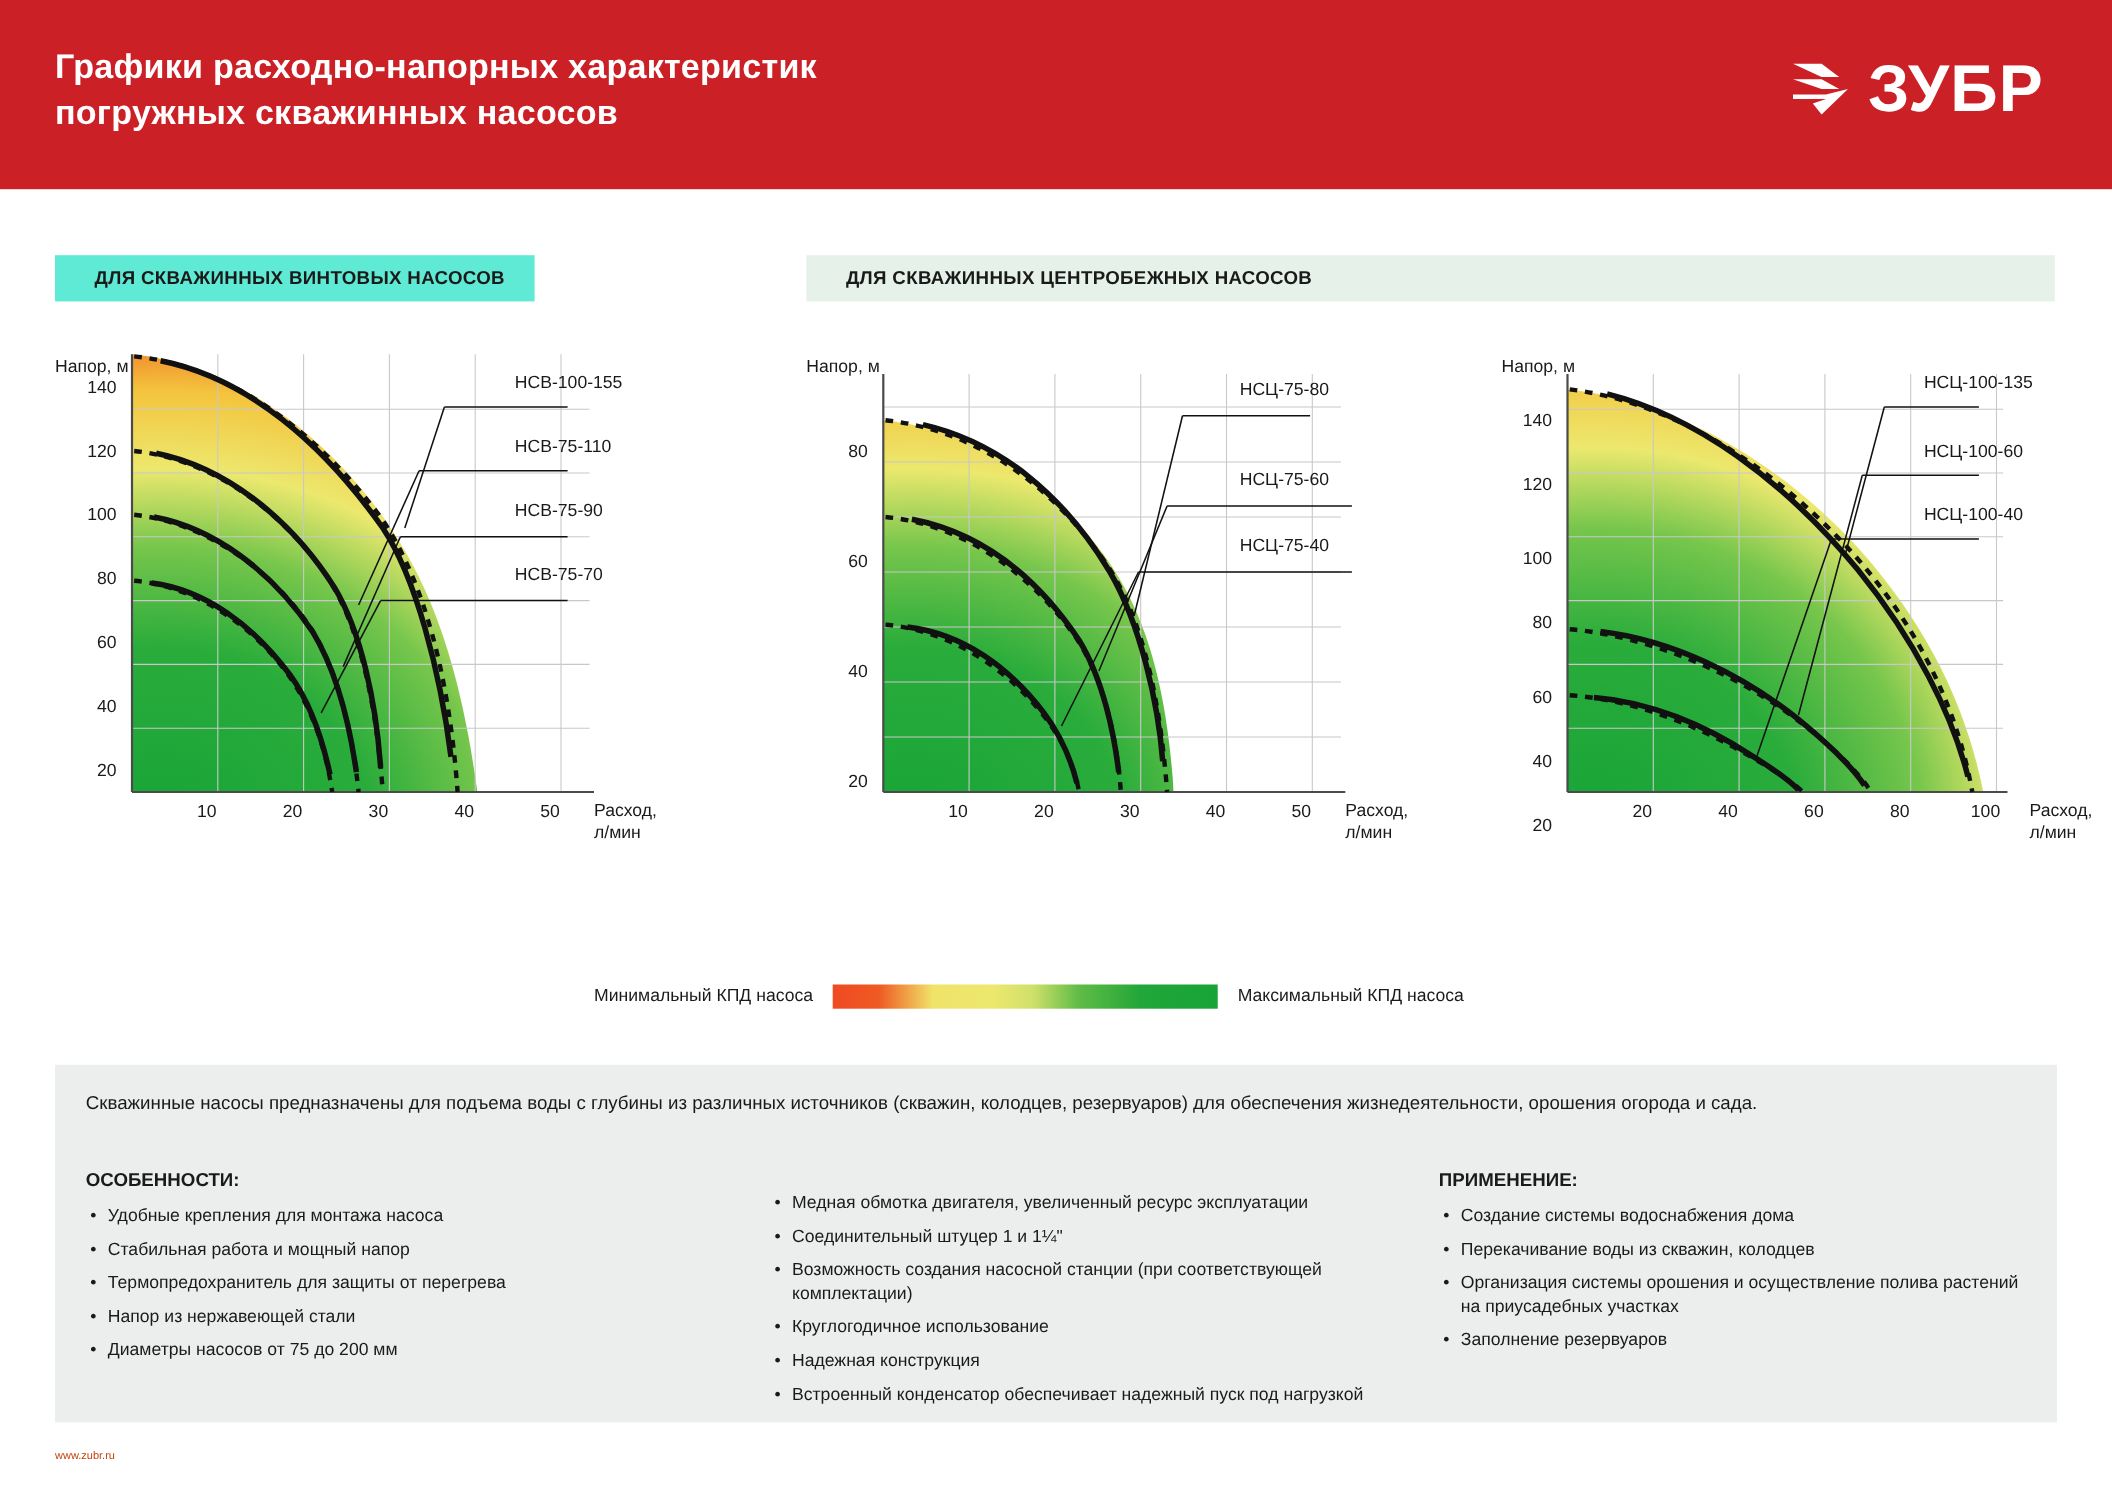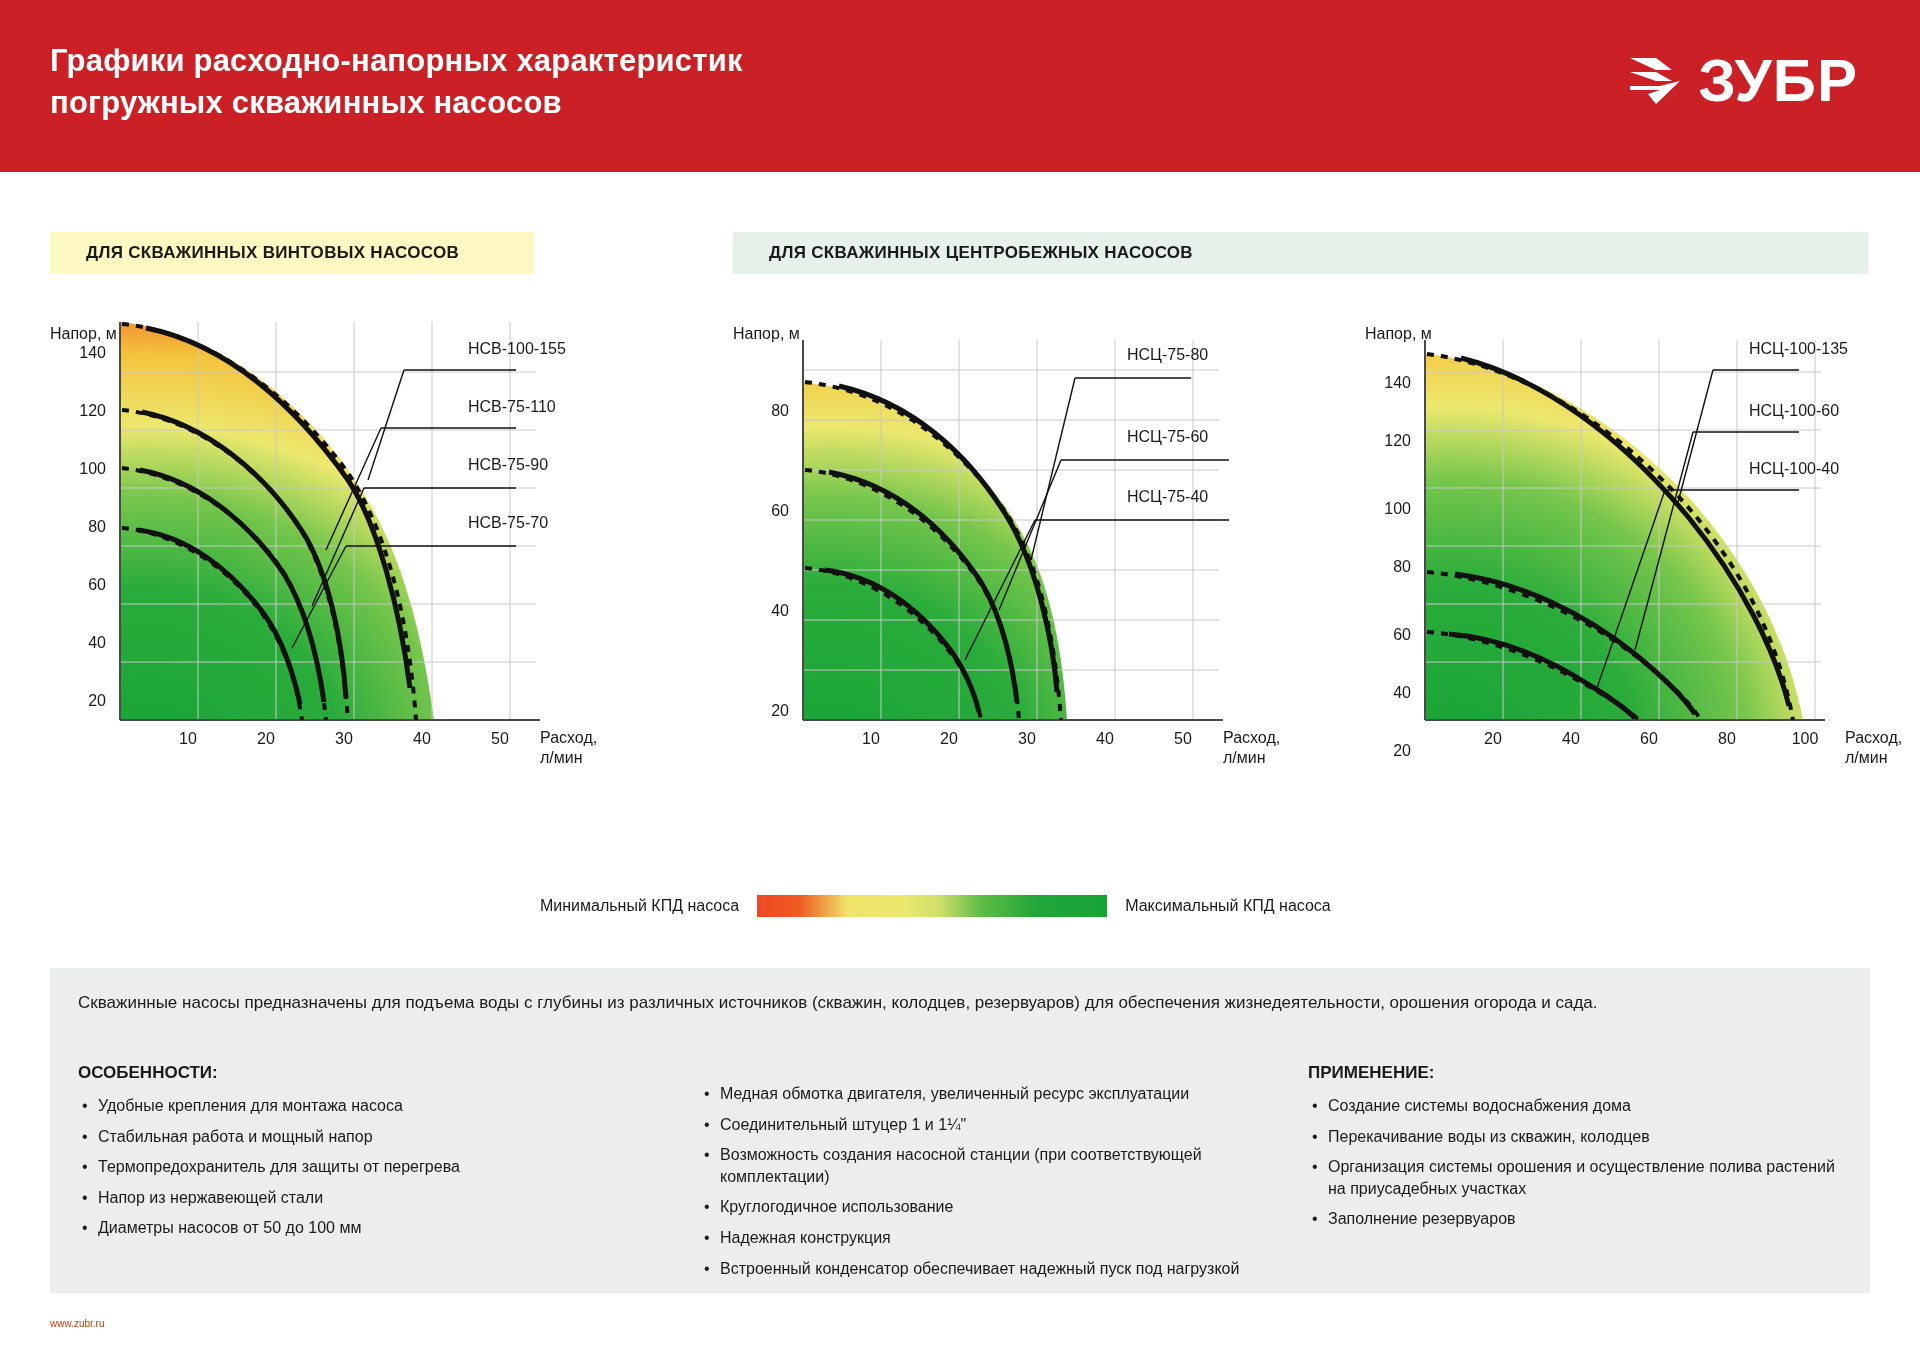--- a/index.html
+++ b/index.html
@@ -33,21 +33,21 @@
     font-size:60px; font-weight:bold; color:#ffffff; letter-spacing:1px;
     line-height:1;
   }
 
   
   .sec-title {
     position:absolute; height:42px; display:flex; align-items:center;
     font-size:17px; font-weight:bold; color:#1a1a1a; letter-spacing:0.3px;
     padding-left:36px;
   }
-  #sec-left  { left:50px;  top:232px; width:484px; background:#fef9c3; }
+  #sec-left  { left:50px;  top:232px; width:436px; background:#5eead4; }
   #sec-right { left:733px; top:232px; width:1135px; background:#e6f2e9; }
 
   
   .chart-block { position:absolute; }
   .axis-ylabel {
     position:absolute; font-size:16px; color:#1a1a1a; white-space:nowrap;
   }
   .axis-xlabel {
     position:absolute; font-size:16px; color:#1a1a1a; white-space:pre-line;
     line-height:1.25;
@@ -383,21 +383,21 @@
 <div class="info">
   <div class="info-lead">Скважинные насосы предназначены для подъема воды с глубины из различных источников (скважин, колодцев, резервуаров) для обеспечения жизнедеятельности, орошения огорода и сада.</div>
 
   <div class="col" id="col1">
     <div class="col-head">ОСОБЕННОСТИ:</div>
     <ul class="bullets">
       <li>Удобные крепления для монтажа насоса</li>
       <li>Стабильная работа и мощный напор</li>
       <li>Термопредохранитель для защиты от перегрева</li>
       <li>Напор из нержавеющей стали</li>
-      <li>Диаметры насосов от 50 до 100 мм</li>
+      <li>Диаметры насосов от 75 до 200 мм</li>
     </ul>
   </div>
 
   <div class="col" id="col2" style="top:67px;margin-top:48px;">
     <ul class="bullets">
       <li>Медная обмотка двигателя, увеличенный ресурс эксплуатации</li>
       <li>Соединительный штуцер 1 и 1¼"</li>
       <li>Возможность создания насосной станции (при соответствующей комплектации)</li>
       <li>Круглогодичное использование</li>
       <li>Надежная конструкция</li>

